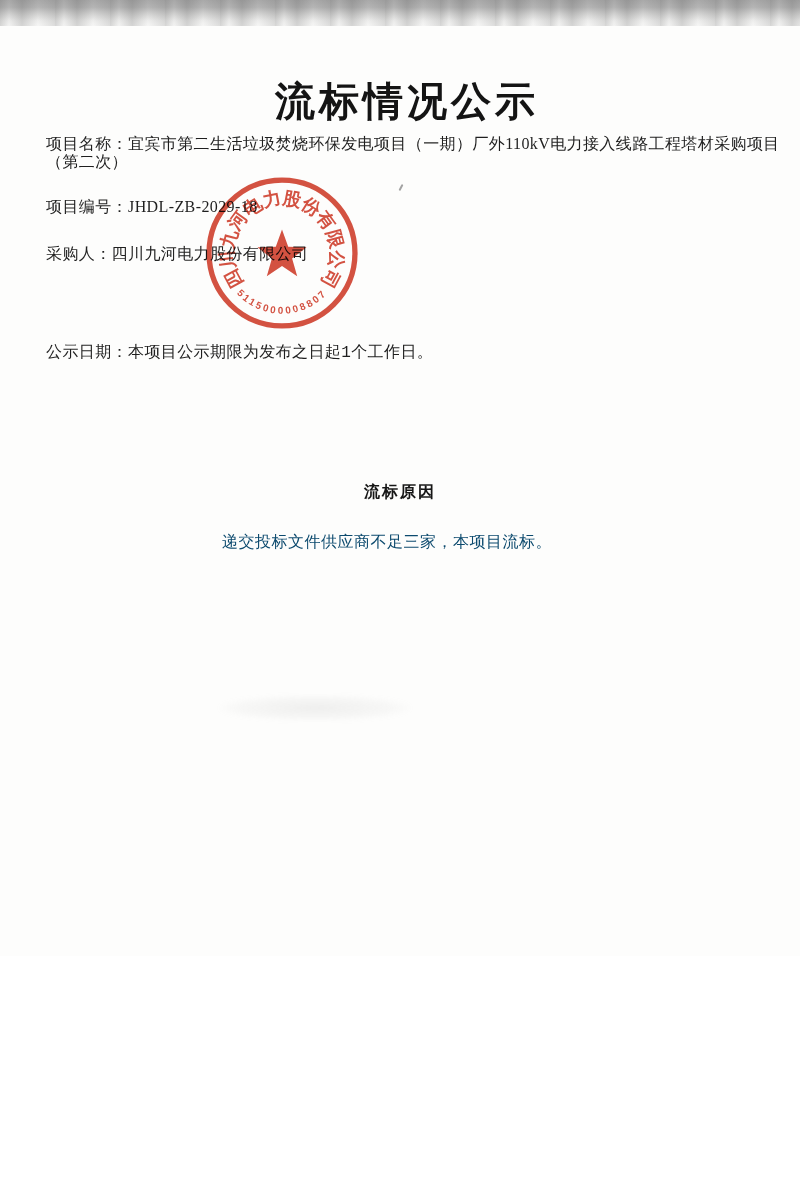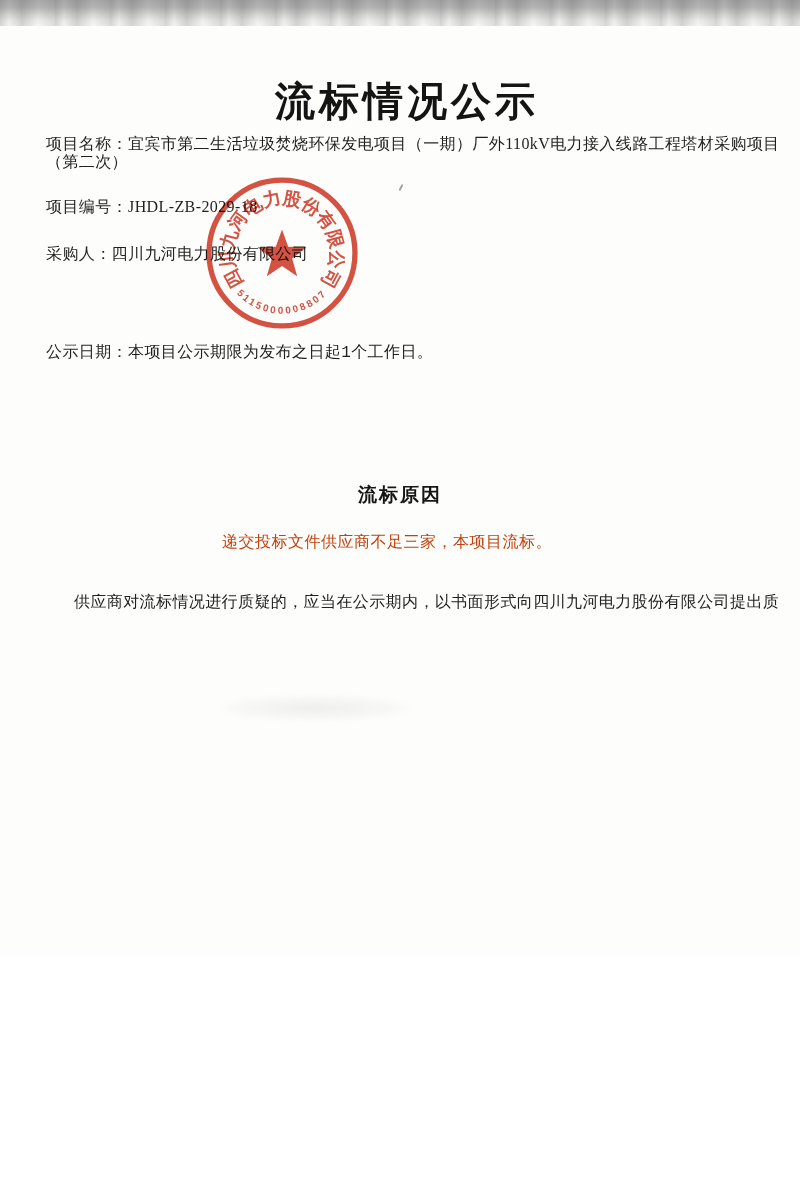--- a/index.html
+++ b/index.html
@@ -78,34 +78,34 @@
     font-weight: bold;
     letter-spacing: 3.2px;
   }
 
   .section-heading {
     position: absolute;
     top: 482px;
     left: 0;
     width: 100%;
     text-align: center;
-    font-size: 19px;
+    font-size: 16px;
     font-weight: bold;
     letter-spacing: 2px;
     color: #161616;
   }
   .reason-line {
     position: absolute;
     top: 532px;
     left: 0;
     width: 774px;
     text-align: center;
     font-size: 16px;
     letter-spacing: 0.5px;
-    color: #c2410c;
+    color: #0c4a6e;
   }
   .notice {
     position: absolute;
     top: 590px;
     left: 42px;
     width: 720px;
     font-size: 16px;
     line-height: 24.5px;
     letter-spacing: 0.4px;
     color: #1f1f1f;
@@ -166,19 +166,18 @@
         <textPath href="#arcBottom" startOffset="50%" text-anchor="middle">5115000008807</textPath>
       </text>
     </svg>
   </div>
 
   <div class="section-heading">流标原因</div>
 
   <div class="reason-line">递交投标文件供应商不足三家，本项目流标。</div>
 
   <div class="notice">
-    <div class="ln indent">供应商对流标情况进行质疑的，应当在公示期内，以书面形式向四川九河电力股份有限公司提出质</div>
   </div>
 
   <div class="smudge"></div>
   <div class="tick"></div>
 
 </div>
 
 </body></html>

